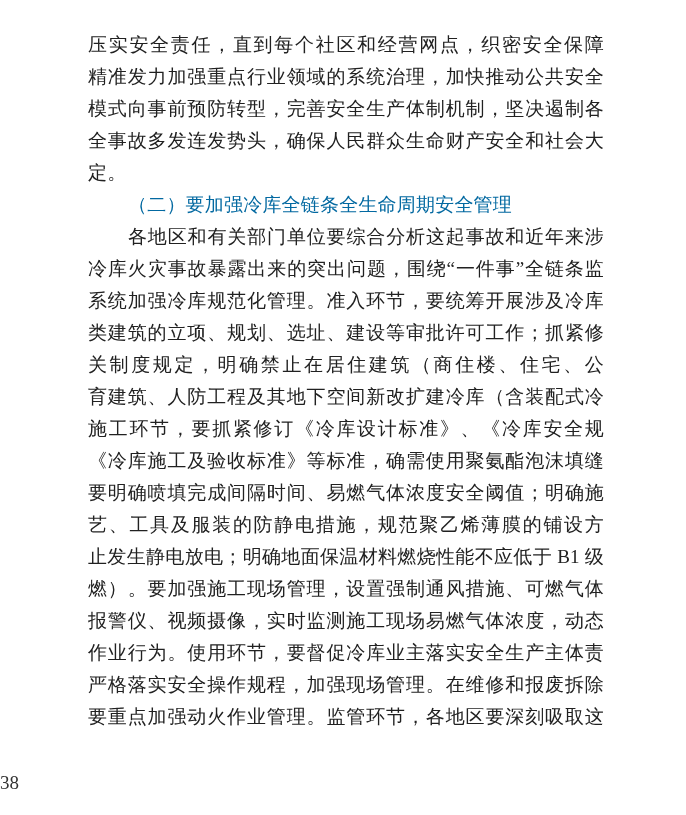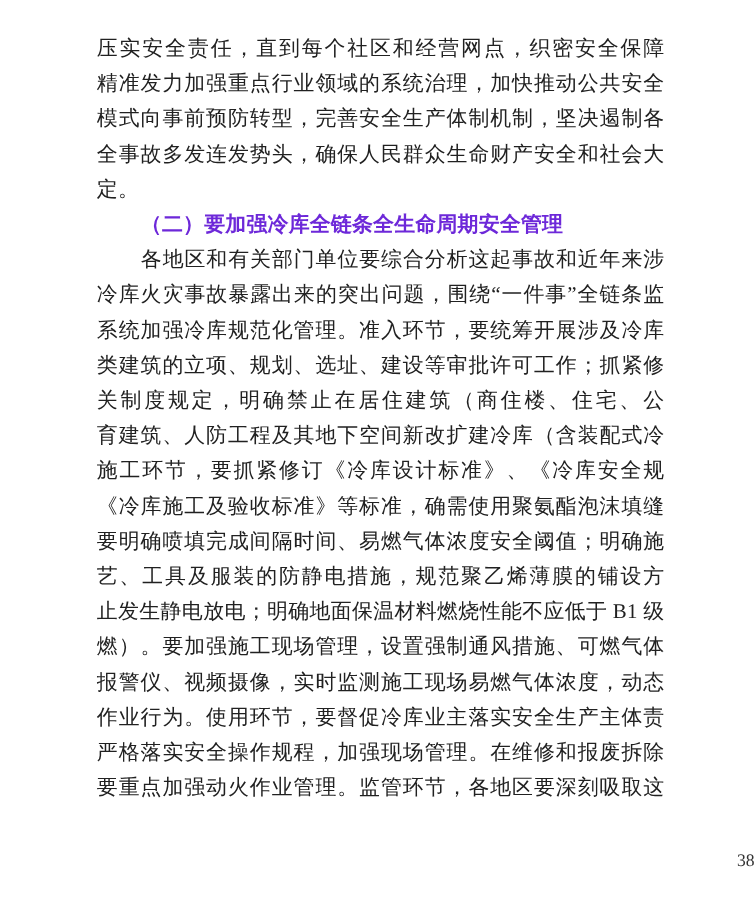--- a/index.html
+++ b/index.html
@@ -36,33 +36,33 @@
     letter-spacing: 0.2px;
   }
   .line.para-end {
     text-align: left;
     text-align-last: left;
   }
   .line.indent {
     text-indent: 40px;
   }
   .line.heading {
-    font-weight: bold;
+    font-weight: normal;
     text-indent: 40px;
     text-align: left;
     text-align-last: left;
-    color: #6d28d9;
+    color: #0369a1;
   }
   .footer {
     position: absolute;
     left: 0;
     right: 0;
     top: 773px;
-    text-align: right;
-    font-size: 16px;
+    text-align: left;
+    font-size: 19px;
     line-height: 20px;
     color: #333333;
   }
 </style>
 </head>
 <body>
 
 <div class="page">
   <div class="text-block">
 

